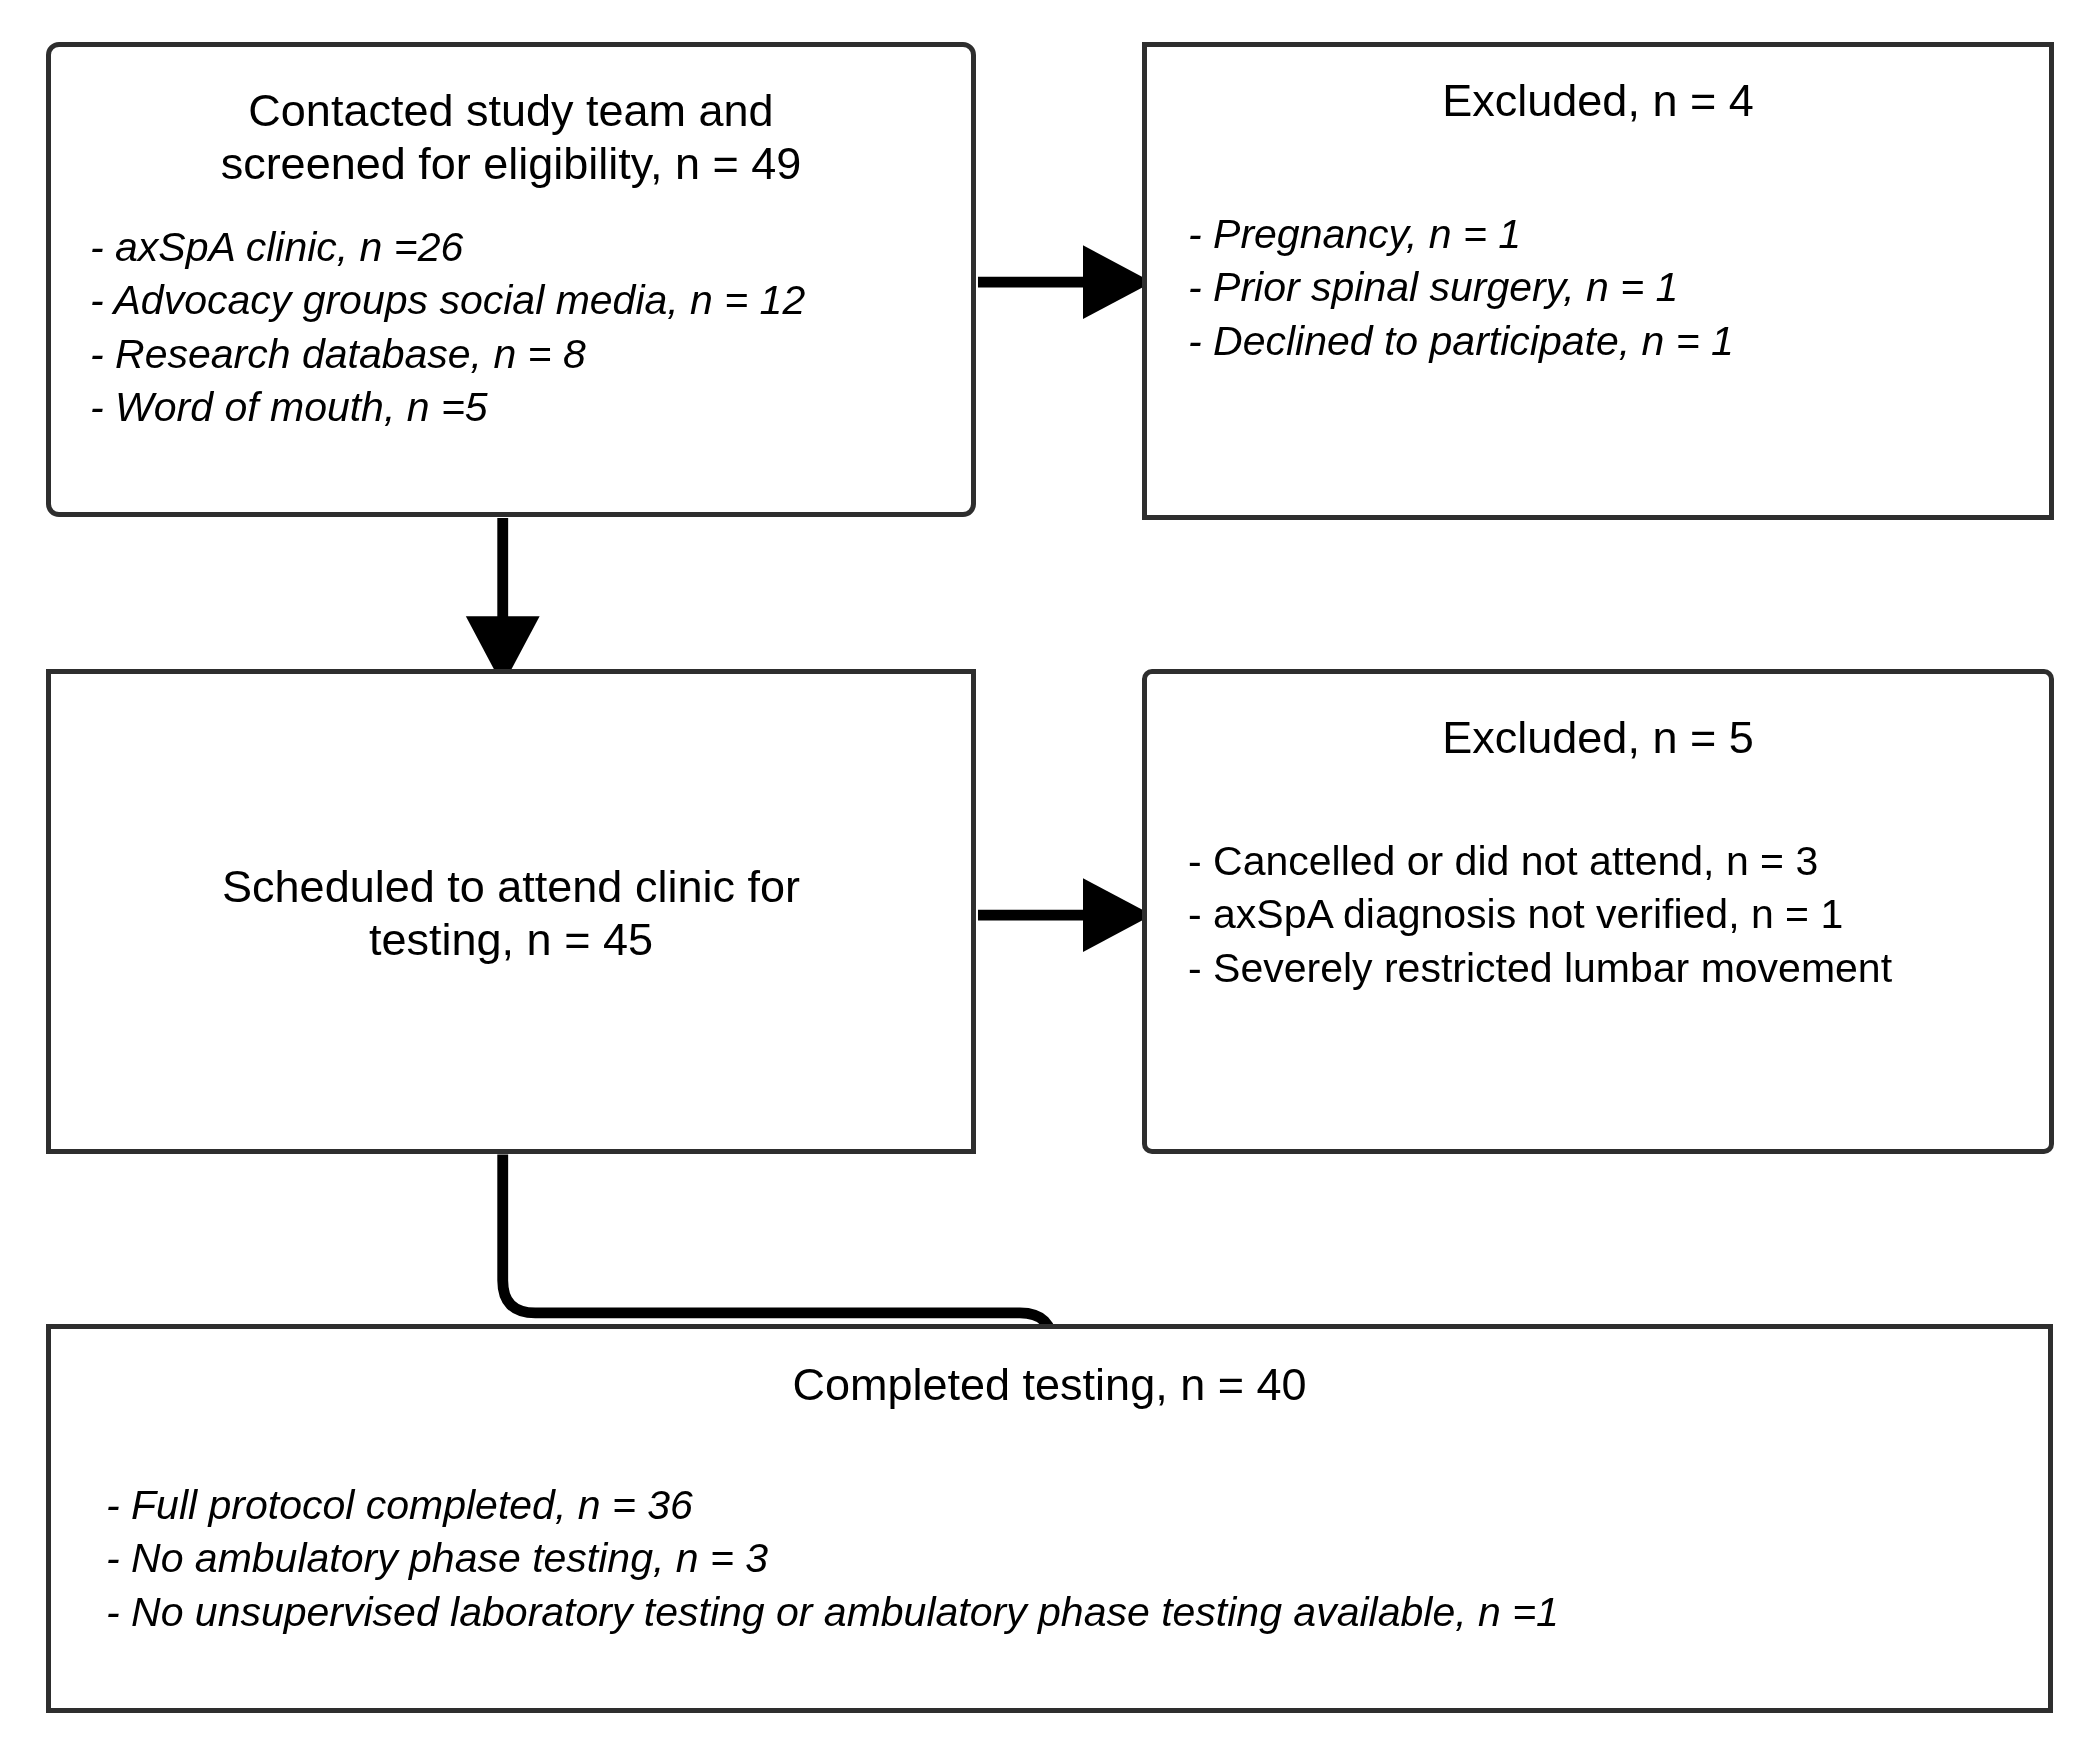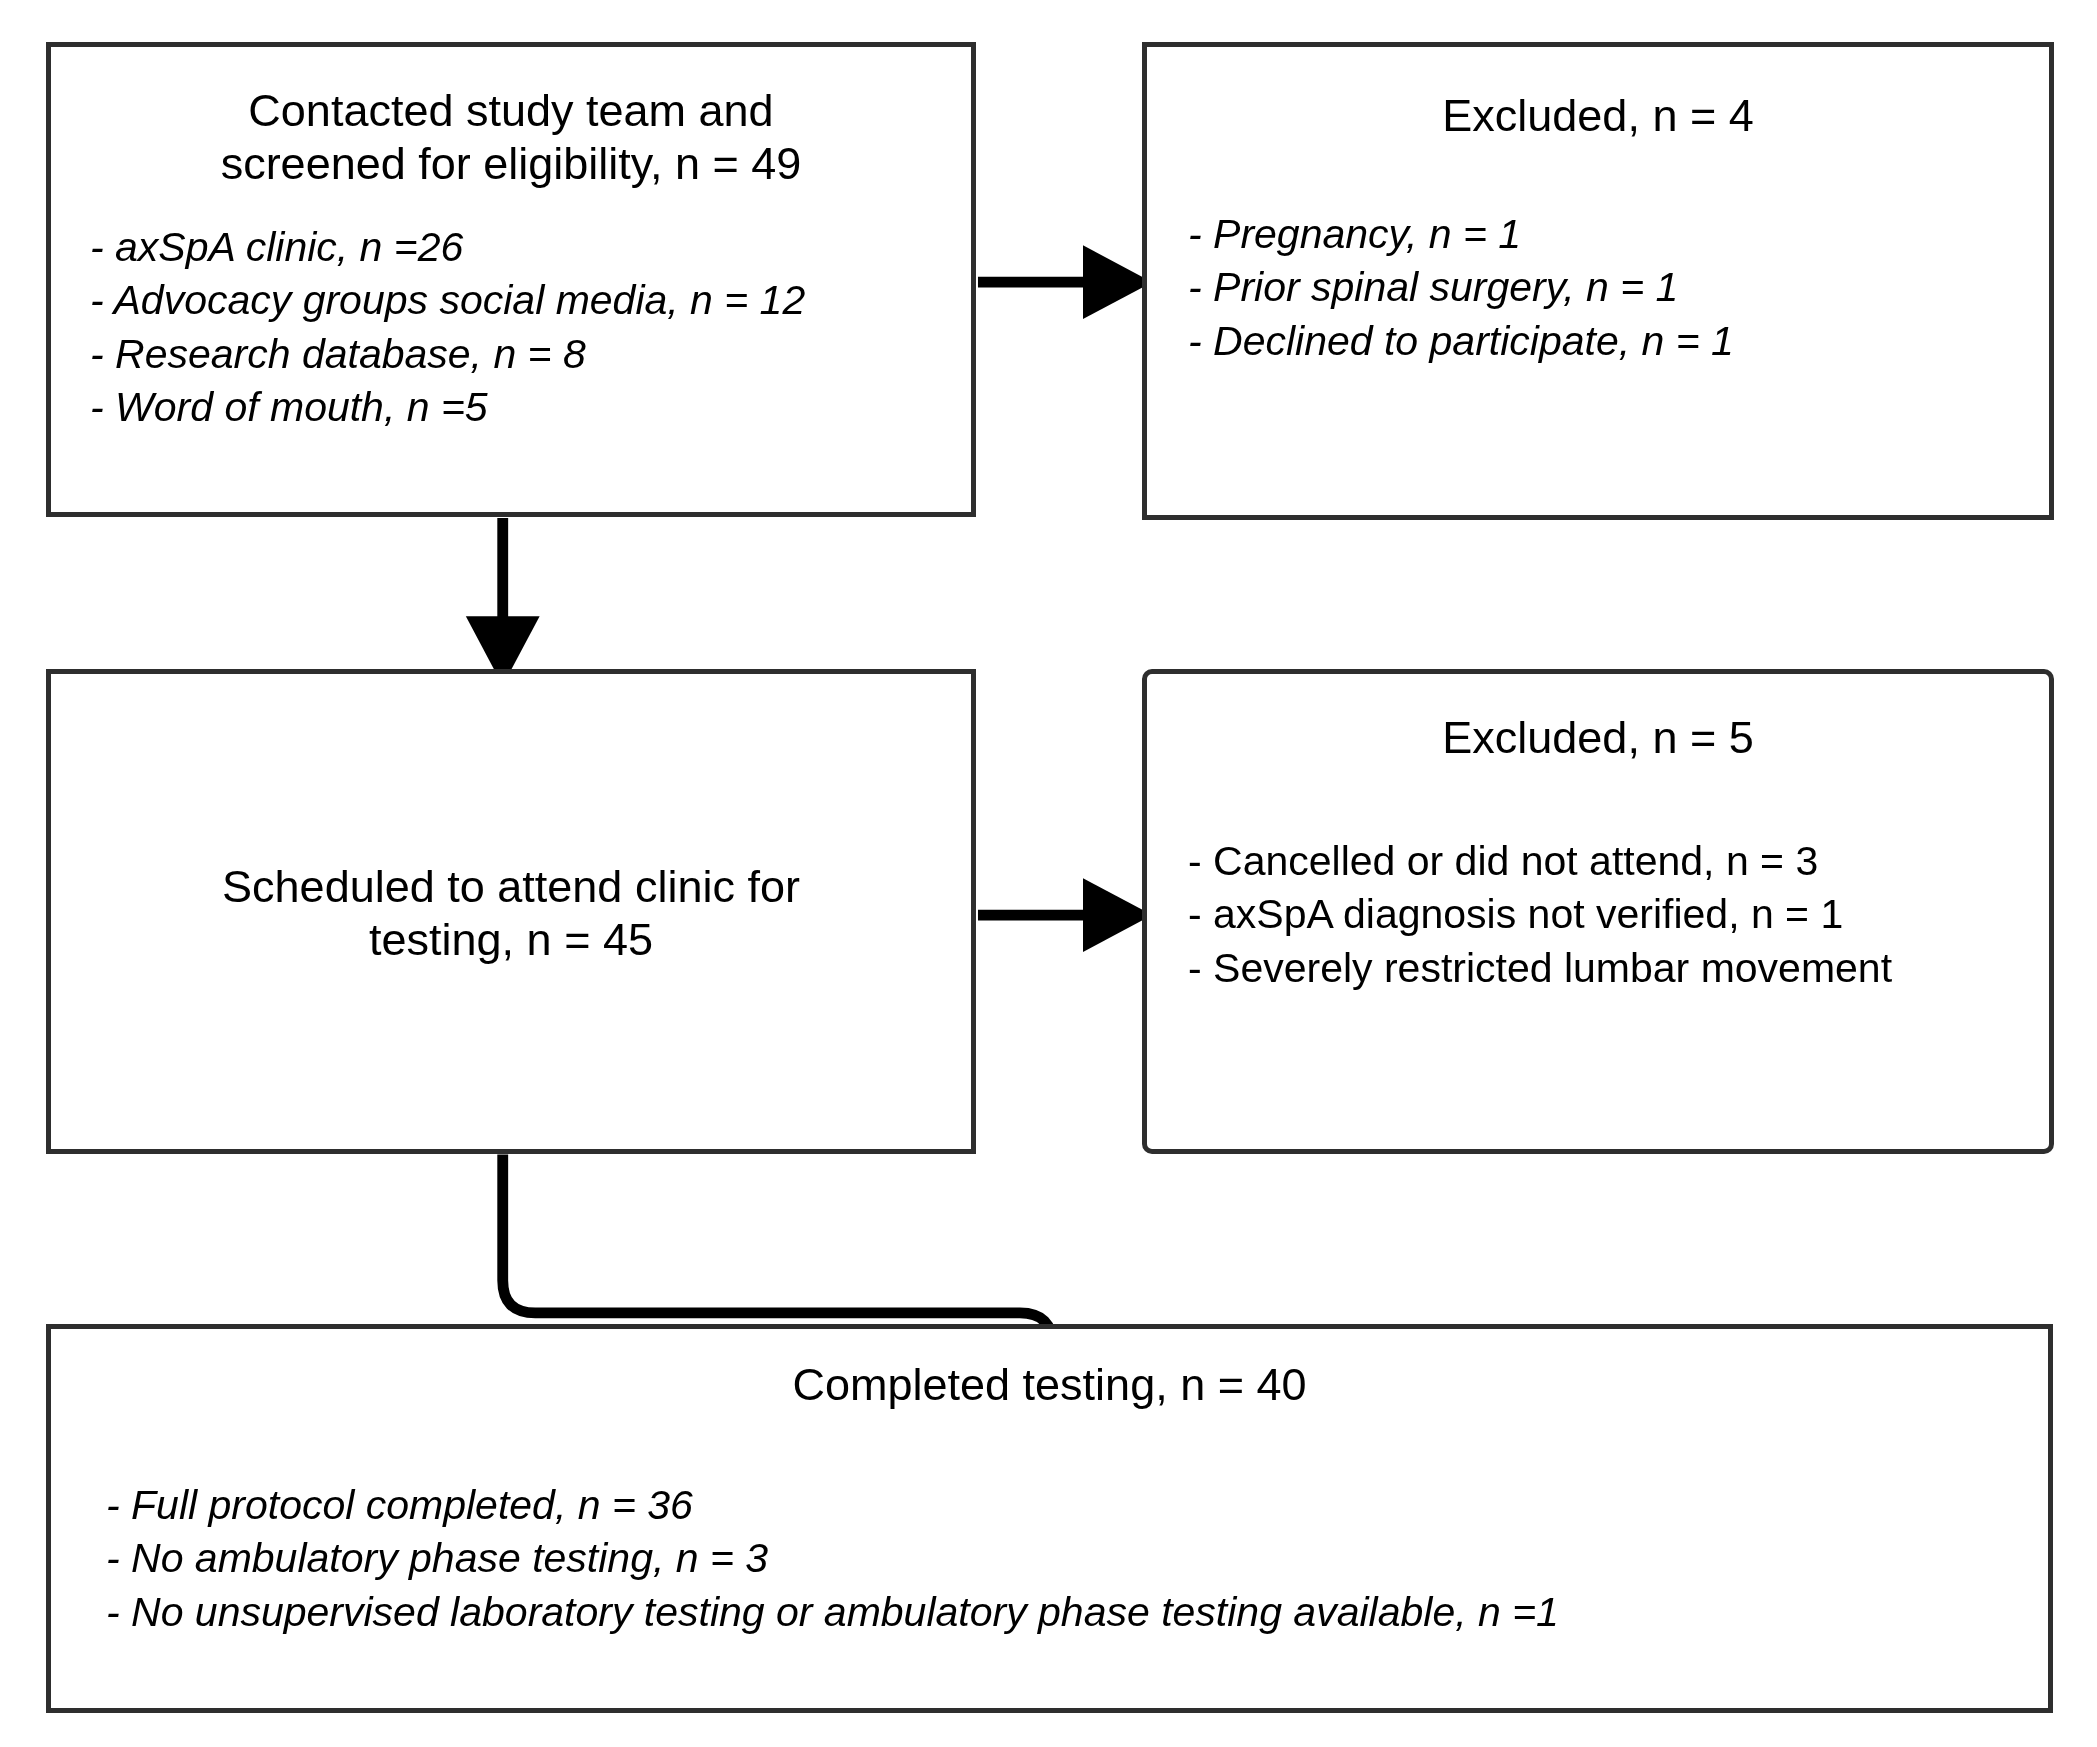--- a/index.html
+++ b/index.html
@@ -40,30 +40,30 @@
     line-height: 1.30;
     text-align: left;
     margin-left: 19px;
   }
   .bullets.italic .bullet-line { font-style: italic; }
   .bullets.upright .bullet-line { font-style: normal; }
   .bullet-line {
     white-space: pre-wrap;
   }
   
-  #node-screened { left: 46px;   top: 42px;   width: 930px; height: 475px; }
+  #node-screened { left: 46px;   top: 42px;   width: 930px; height: 475px; border-radius: 13px; }
   #node-excluded-4 { left: 1142px; top: 42px;  width: 912px; height: 478px; }
   #node-scheduled { left: 46px;   top: 669px;  width: 930px; height: 485px; padding-left: 24px; }
   #node-excluded-5 { left: 1142px; top: 669px; width: 912px; height: 485px; border-radius: 10px; }
   #node-completed { left: 46px;   top: 1324px; width: 2007px; height: 389px; }
 
   #node-screened .heading { top: 38px; padding: 0 22px; }
   #node-screened .bullets { position: absolute; top: 174px; left: 20px; right: 14.5px; }
 
-  #node-excluded-4 .heading { top: 43px; padding: 0 22px; }
+  #node-excluded-4 .heading { top: 28px; padding: 0 22px; }
   #node-excluded-4 .bullets { position: absolute; top: 161px; left: 22px; right: 14.5px; }
 
   #node-scheduled .heading { top: 187px; padding: 0 56px; }
 
   #node-excluded-5 .heading { top: 38px; padding: 0 22px; }
   #node-excluded-5 .bullets { position: absolute; top: 161px; left: 22px; right: 17.4px; }
 
   #node-completed .heading { top: 30px; padding: 0 22px; }
   #node-completed .bullets { position: absolute; top: 150px; left: 36px; right: 22px; }
 

